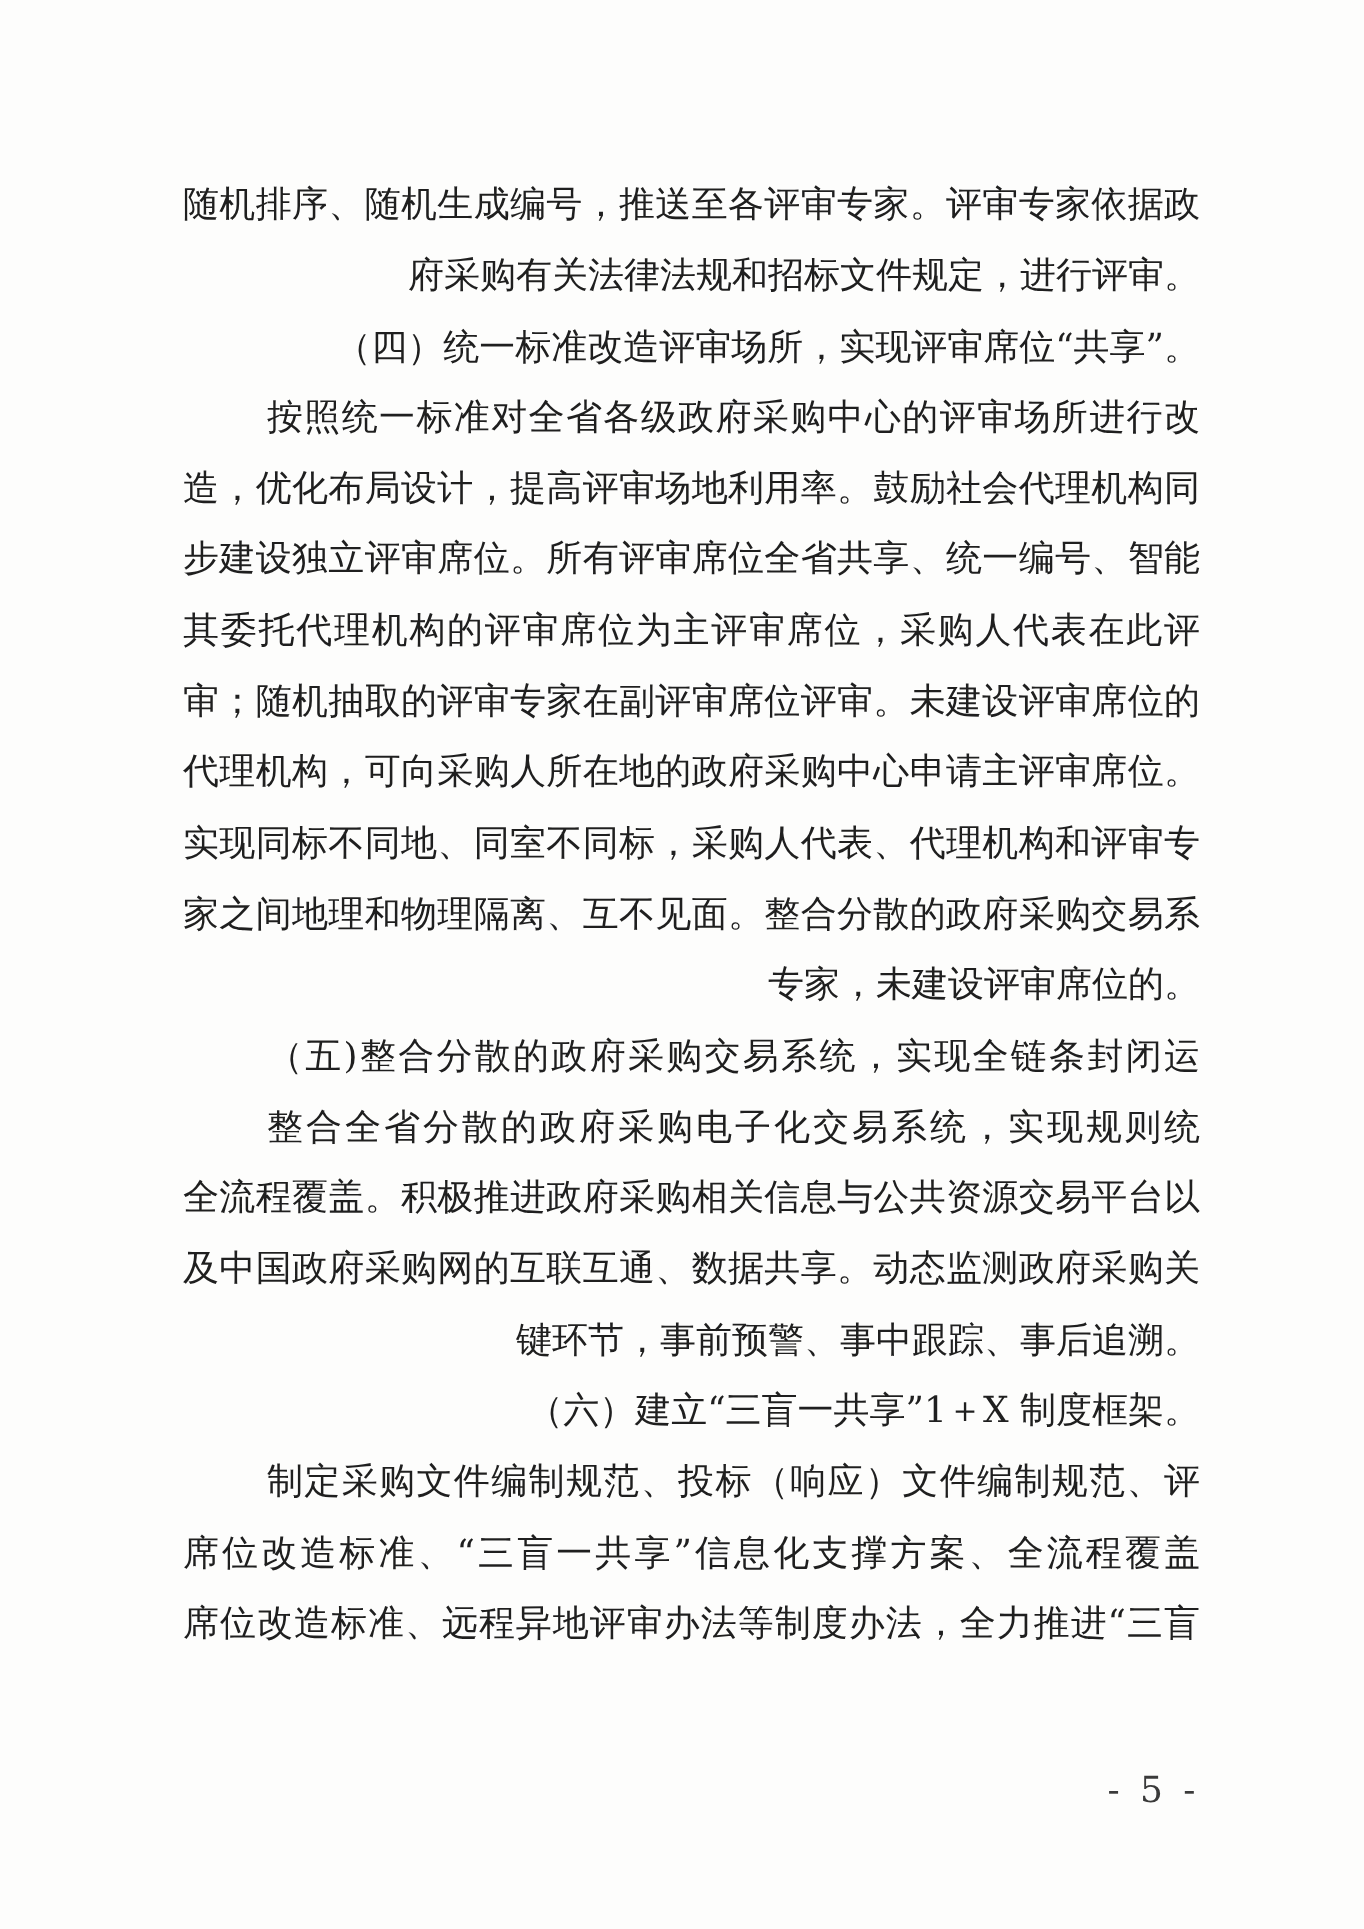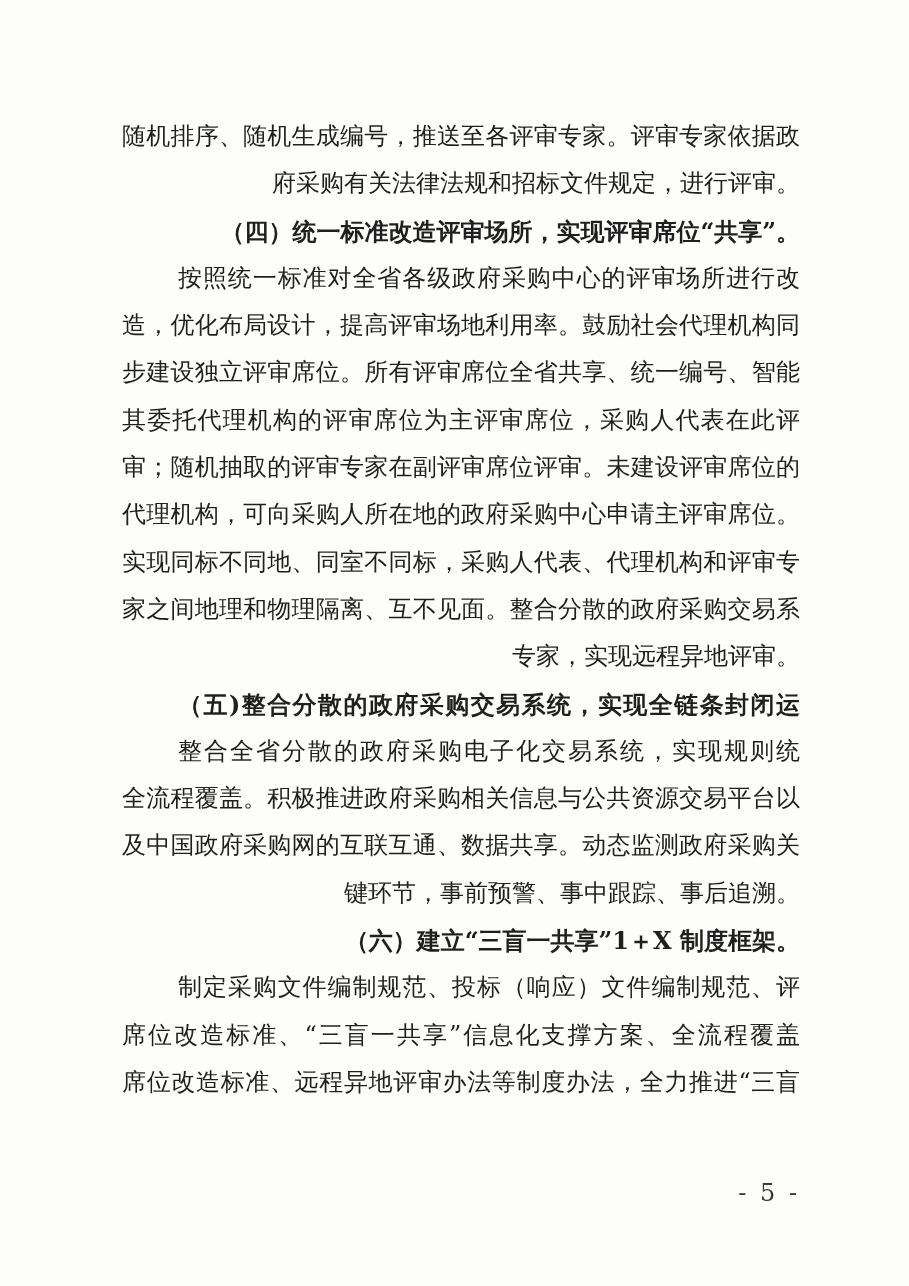--- a/index.html
+++ b/index.html
@@ -28,21 +28,21 @@
     font-size: 24px;
     letter-spacing: 0px;
     white-space: normal;
     overflow: hidden;
     text-align: right;
   }
   .line.indent {
     text-indent: 56px;
   }
   .line.bold {
-    font-weight: 700;
+    font-weight: 400;
   }
   .line.justify {
     text-align: justify;
     text-align-last: justify;
     text-justify: inter-character;
   }
   .footer {
     position: absolute;
     top: 1178px;
     right: 109px;
@@ -63,21 +63,21 @@
       <div class="line">府采购有关法律法规和招标文件规定，进行评审。</div>
       <div class="line indent bold">（四）统一标准改造评审场所，实现评审席位“共享”。</div>
       <div class="line indent justify">按照统一标准对全省各级政府采购中心的评审场所进行改</div>
       <div class="line justify">造，优化布局设计，提高评审场地利用率。鼓励社会代理机构同</div>
       <div class="line justify">步建设独立评审席位。所有评审席位全省共享、统一编号、智能</div>
       <div class="line justify">其委托代理机构的评审席位为主评审席位，采购人代表在此评</div>
       <div class="line justify">审；随机抽取的评审专家在副评审席位评审。未建设评审席位的</div>
       <div class="line justify">代理机构，可向采购人所在地的政府采购中心申请主评审席位。</div>
       <div class="line justify">实现同标不同地、同室不同标，采购人代表、代理机构和评审专</div>
       <div class="line justify">家之间地理和物理隔离、互不见面。整合分散的政府采购交易系统</div>
-      <div class="line">专家，实现远程异地评审。</div>
+      <div class="line">专家，未建设评审席位的。</div>
       <div class="line indent bold justify">（五)整合分散的政府采购交易系统，实现全链条封闭运行。</div>
       <div class="line indent justify">整合全省分散的政府采购电子化交易系统，实现规则统一、</div>
       <div class="line justify">全流程覆盖。积极推进政府采购相关信息与公共资源交易平台以</div>
       <div class="line justify">及中国政府采购网的互联互通、数据共享。动态监测政府采购关</div>
       <div class="line">键环节，事前预警、事中跟踪、事后追溯。</div>
       <div class="line indent bold">（六）建立“三盲一共享”1＋X 制度框架。</div>
       <div class="line indent justify">制定采购文件编制规范、投标（响应）文件编制规范、评审</div>
       <div class="line justify">席位改造标准、“三盲一共享”信息化支撑方案、全流程覆盖</div>
       <div class="line justify">席位改造标准、远程异地评审办法等制度办法，全力推进“三盲</div>
     </div>

